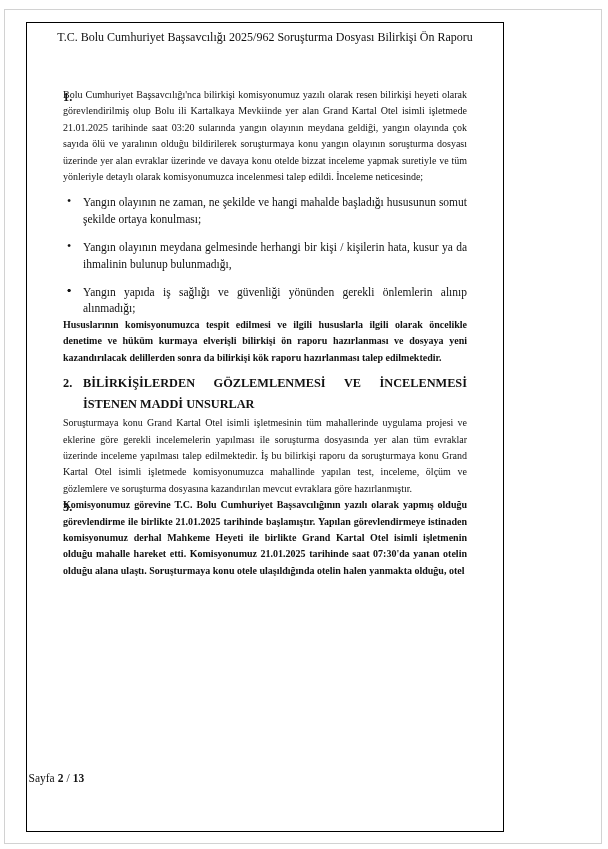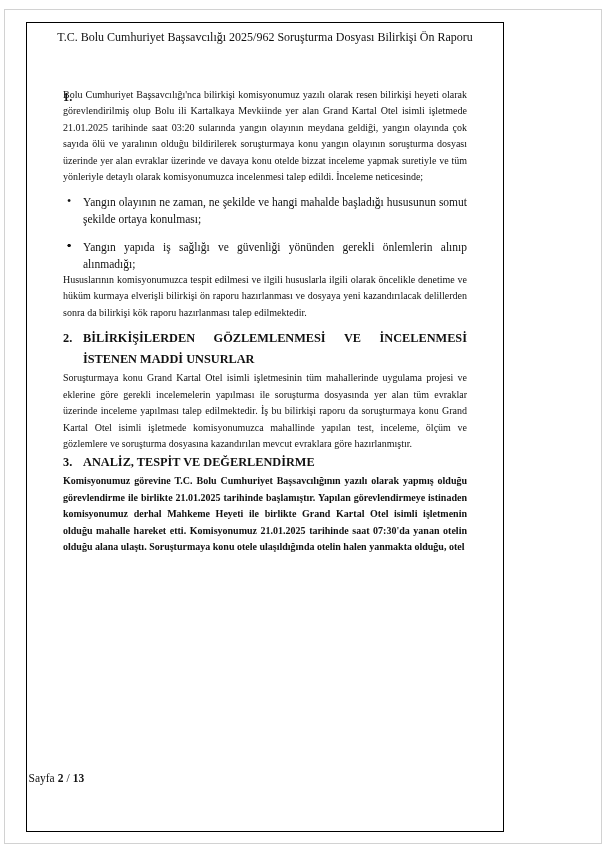--- a/index.html
+++ b/index.html
@@ -68,21 +68,21 @@
     font-size: 11.5px;
     line-height: 16.4px;
     text-align: justify;
   }
   ul.bullet-list li:last-child { margin-bottom: 0; }
   .bullet-glyph {
     position: absolute;
     left: 4px; top: -1px;
     font-size: 12px;
   }
-  .s1-closing { margin-top: 18px; }
+  .s1-closing { margin-top: 18px; font-weight: bold; }
   .s2-head { margin-top: 7px; }
   .s2-body { margin-top: 0; }
   .s3-head { margin-top: 0; }
   .s3-body { margin-top: 15px; font-weight: bold; }
   .doc-footer {
     position: absolute;
     left: 0; right: 0;
     top: 748px;
     text-align: left;
     font-size: 11.5px;
@@ -109,20 +109,21 @@
 
       <p class="body-par s1-intro">Bolu Cumhuriyet Başsavcılığı'nca bilirkişi komisyonumuz yazılı olarak resen bilirkişi heyeti olarak görevlendirilmiş olup Bolu ili Kartalkaya Mevkiinde yer alan Grand Kartal Otel isimli işletmede 21.01.2025 tarihinde saat 03:20 sularında yangın olayının meydana geldiği, yangın olayında çok sayıda ölü ve yaralının olduğu bildirilerek soruşturmaya konu yangın olayının soruşturma dosyası üzerinde yer alan evraklar üzerinde ve davaya konu otelde bizzat inceleme yapmak suretiyle ve tüm yönleriyle detaylı olarak komisyonumuzca incelenmesi talep edildi. İnceleme neticesinde;</p>
 
       <ul class="bullet-list">
         <li>
           <span class="bullet-glyph">•</span>
           <span>Yangın olayının ne zaman, ne şekilde ve hangi mahalde başladığı hususunun somut şekilde ortaya konulması;</span>
         </li>
         <li>
           <span class="bullet-glyph">•</span>
+          <span>Yangın olayının meydana gelmesinde herhangi bir kişi / kişilerin hata, kusur ya da ihmalinin bulunup bulunmadığı,</span>
         </li>
         <li>
           <span class="bullet-glyph">•</span>
         </li>
         <li>
           <span class="bullet-glyph">•</span>
         </li>
         <li>
           <span class="bullet-glyph">•</span>
           <span>Yangın yapıda iş sağlığı ve güvenliği yönünden gerekli önlemlerin alınıp alınmadığı;</span>
@@ -136,21 +137,20 @@
       <div class="sec-head s2-head">
         <span class="sec-num">2.</span>
         <span>BİLİRKİŞİLERDEN GÖZLEMLENMESİ VE İNCELENMESİ İSTENEN MADDİ UNSURLAR</span>
       </div>
       <p class="body-par s2-body">Soruşturmaya konu Grand Kartal Otel isimli işletmesinin tüm mahallerinde uygulama projesi ve eklerine göre gerekli incelemelerin yapılması ile soruşturma dosyasında yer alan tüm evraklar üzerinde inceleme yapılması talep edilmektedir. İş bu bilirkişi raporu da soruşturmaya konu Grand Kartal Otel isimli işletmede komisyonumuzca mahallinde yapılan test, inceleme, ölçüm ve gözlemlere ve soruşturma dosyasına kazandırılan mevcut evraklara göre hazırlanmıştır.</p>
     </div>
 
     <div>
       <div class="sec-head s3-head">
         <span class="sec-num">3.</span>
-        <span>ANALİZ, TESPİT VE DEĞERLENDİRME</span>
       </div>
       <p class="body-par s3-body">Komisyonumuz görevine T.C. Bolu Cumhuriyet Başsavcılığının yazılı olarak yapmış olduğu görevlendirme ile birlikte 21.01.2025 tarihinde başlamıştır. Yapılan görevlendirmeye istinaden komisyonumuz derhal Mahkeme Heyeti ile birlikte Grand Kartal Otel isimli işletmenin olduğu mahalle hareket etti. Komisyonumuz 21.01.2025 tarihinde saat 07:30'da yanan otelin olduğu alana ulaştı. Soruşturmaya konu otele ulaşıldığında otelin halen yanmakta olduğu, otel</p>
     </div>
 
   </div>
 
   <div class="doc-footer"><span>Sayfa</span><span class="pg-num">2</span><span>/</span><span class="pg-num">13</span></div>
 
 </div>
 

